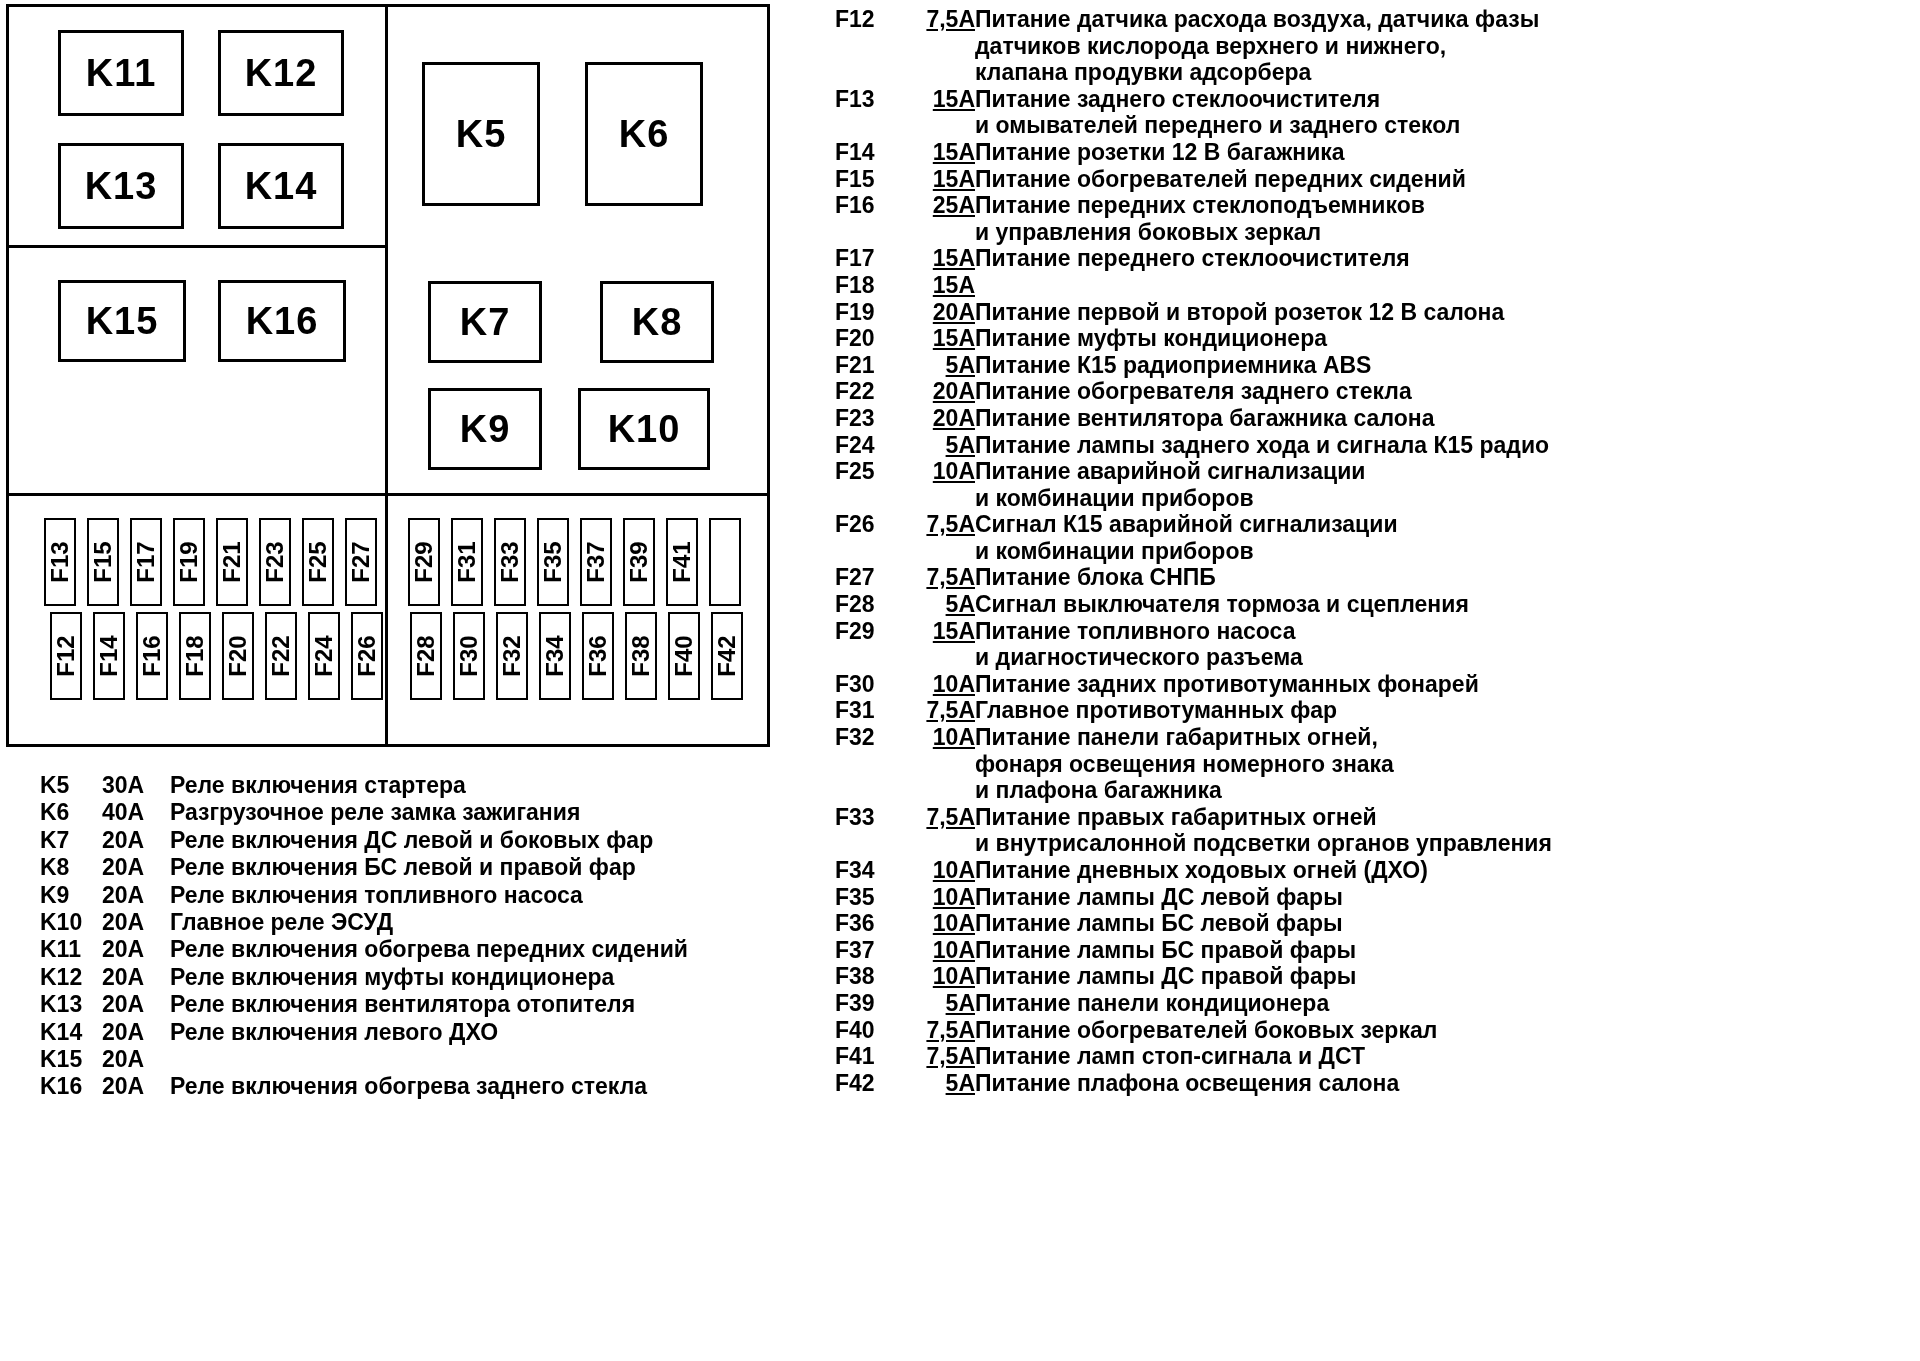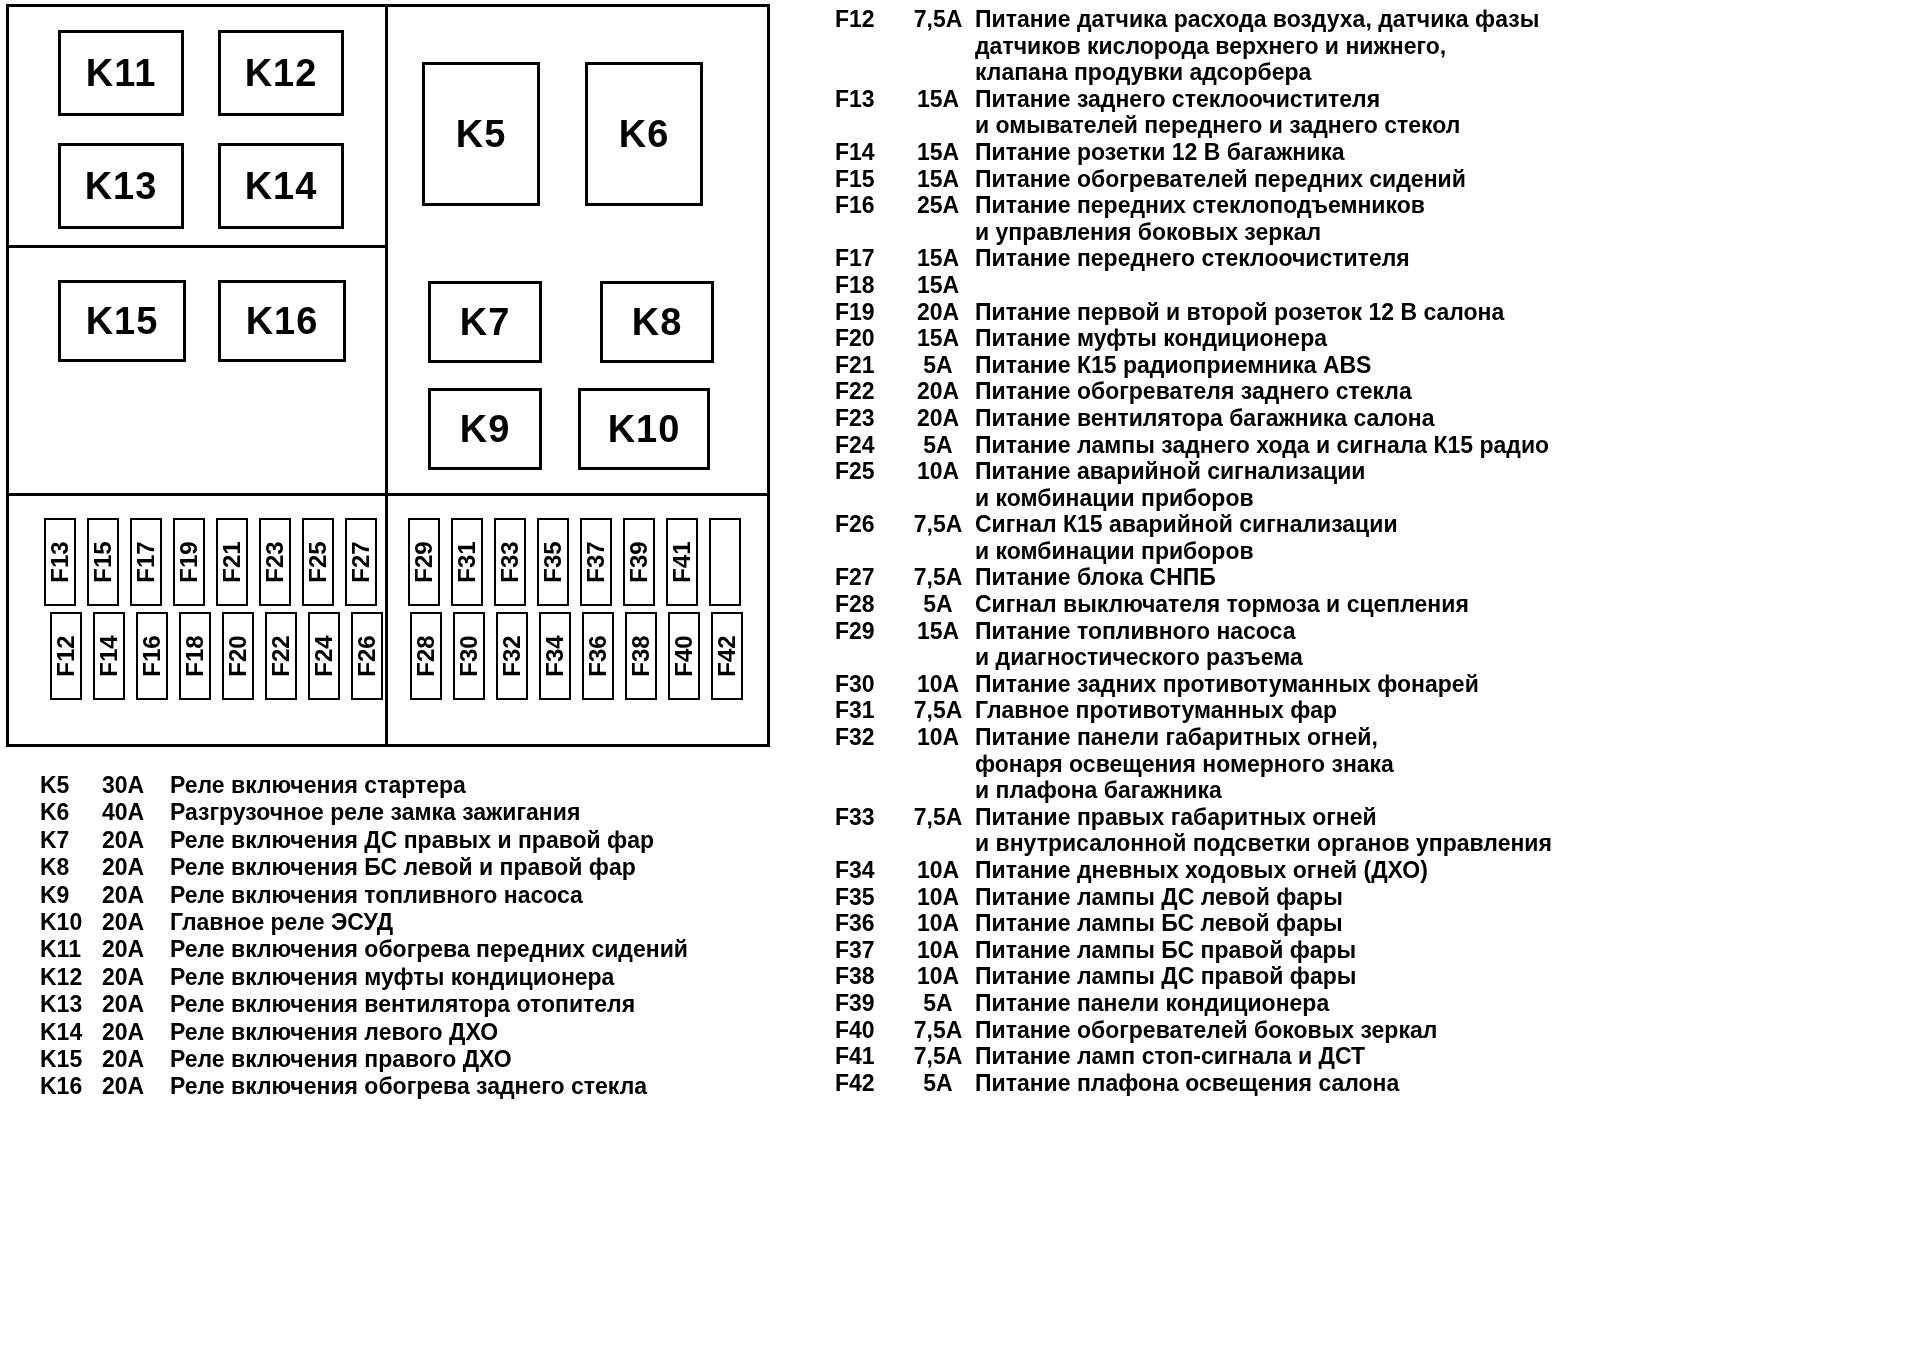--- a/index.html
+++ b/index.html
@@ -40,21 +40,21 @@
           display:flex; align-items:center; justify-content:center; }
   .fuse-label { transform:rotate(-90deg); font-size:24px; white-space:nowrap; }
 
   
   .relay-legend { position:absolute; left:40px; top:772px; width:730px; }
   .relay-legend .row { display:grid; grid-template-columns:62px 68px auto; align-items:start;
                        font-size:23px; line-height:27.4px; }
   .fuse-legend { position:absolute; left:835px; top:6px; width:1082px; }
   .fuse-legend .row { display:grid; grid-template-columns:66px 74px auto; align-items:start;
                       font-size:23px; line-height:26.6px; }
-  .fuse-legend .amp { text-align:center; }
+  .fuse-legend .amp { text-align:right;text-decoration:underline; }
   .desc { white-space:pre-line; }
 </style>
 </head>
 <body>
 
 <div class="diagram">
   <div class="vdiv"></div>
   <div class="hdiv-left"></div>
   <div class="hdiv-full"></div>
 
@@ -219,21 +219,21 @@
 
     <div class="row">
       <span class="lid">K6</span>
       <span class="lamp">40А</span>
       <span class="desc">Разгрузочное реле замка зажигания</span>
     </div>
 
     <div class="row">
       <span class="lid">K7</span>
       <span class="lamp">20А</span>
-      <span class="desc">Реле включения ДС правых и правой фар</span>
+      <span class="desc">Реле включения ДС левой и боковых фар</span>
     </div>
 
     <div class="row">
       <span class="lid">K8</span>
       <span class="lamp">20А</span>
       <span class="desc">Реле включения БС левой и правой фар</span>
     </div>
 
     <div class="row">
       <span class="lid">K9</span>
@@ -267,21 +267,20 @@
 
     <div class="row">
       <span class="lid">K14</span>
       <span class="lamp">20А</span>
       <span class="desc">Реле включения левого ДХО</span>
     </div>
 
     <div class="row">
       <span class="lid">K15</span>
       <span class="lamp">20А</span>
-      <span class="desc">Реле включения правого ДХО</span>
     </div>
 
     <div class="row">
       <span class="lid">K16</span>
       <span class="lamp">20А</span>
       <span class="desc">Реле включения обогрева заднего стекла</span>
     </div>
   </div>
 
 <div class="fuse-legend">

